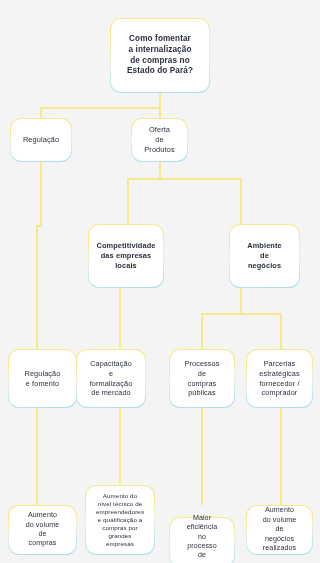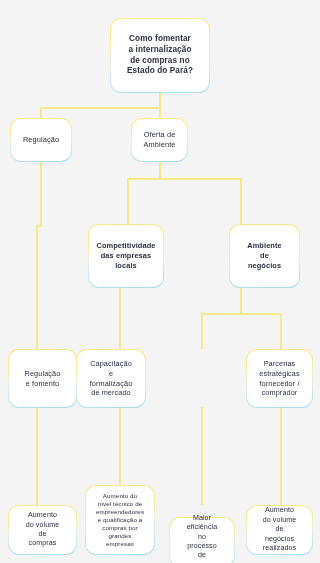--- a/index.html
+++ b/index.html
@@ -85,39 +85,42 @@
 
   <div class="node t-root" style="left:110px;top:18px;width:100px;height:75px;">
     <span>Como fomentar a internalização de compras no Estado do Pará?</span>
   </div>
 
   <div class="node t-l2" style="left:10px;top:118px;width:62px;height:44px;">
     <span>Regulação</span>
   </div>
 
   <div class="node t-l2" style="left:131px;top:118px;width:57px;height:44px;">
-    <span>Oferta de Ambiente</span>
+    <span>Oferta de Produtos</span>
   </div>
 
   <div class="node t-l3" style="left:88px;top:224px;width:76px;height:64px;">
     <span>Competitividade das empresas locais</span>
   </div>
 
   <div class="node t-l3" style="left:205px;top:224px;width:71px;height:64px;margin-left:24px;">
     <span>Ambiente de negócios</span>
   </div>
 
   <div class="node t-l4" style="left:8px;top:349px;width:69px;height:59px;">
     <span>Regulação e fomento</span>
   </div>
 
   <div class="node t-l4" style="left:76px;top:349px;width:70px;height:59px;">
     <span>Capacitação e formalização de mercado</span>
   </div>
 
+  <div class="node t-l4" style="left:169px;top:349px;width:66px;height:59px;">
+    <span>Processos de compras públicas</span>
+  </div>
 
   <div class="node t-leaf" style="left:8px;top:505px;width:69px;height:50px;">
     <span>Aumento do volume de compras</span>
   </div>
 
   <div class="node t-l4" style="left:246px;top:349px;width:67px;height:59px;">
     <span>Parcerias estratégicas fornecedor / comprador</span>
   </div>
 
   <div class="node t-leaf-sm" style="left:85px;top:485px;width:70px;height:70px;">

